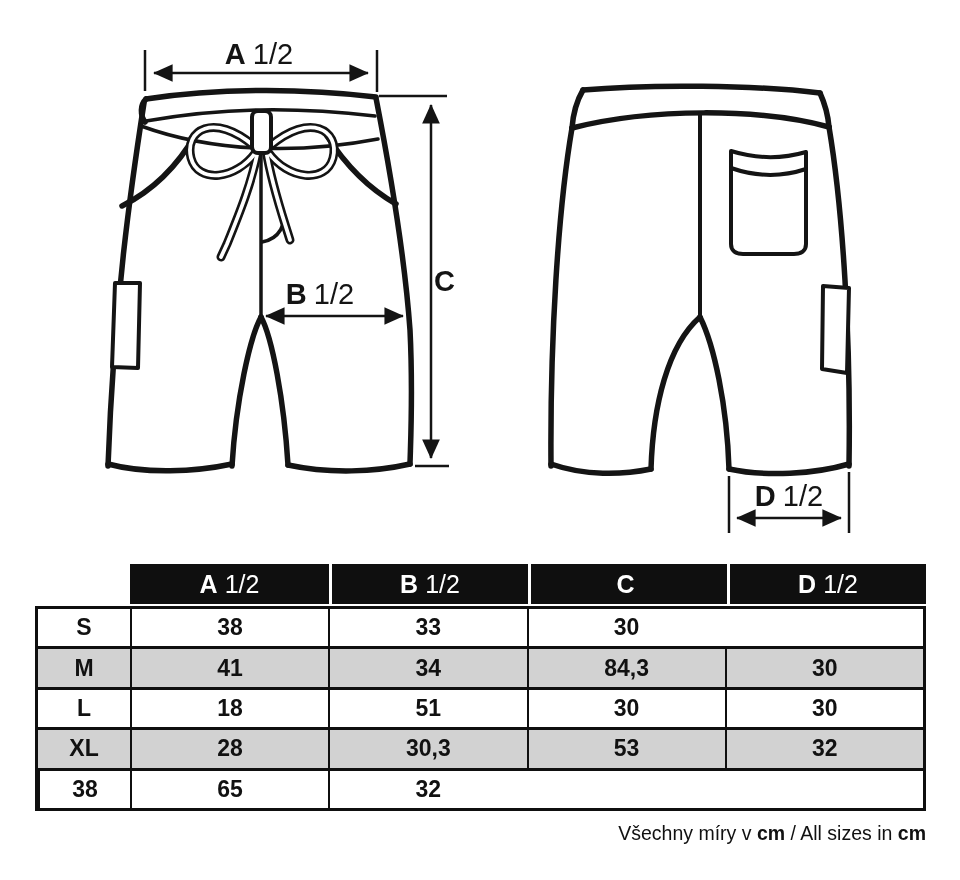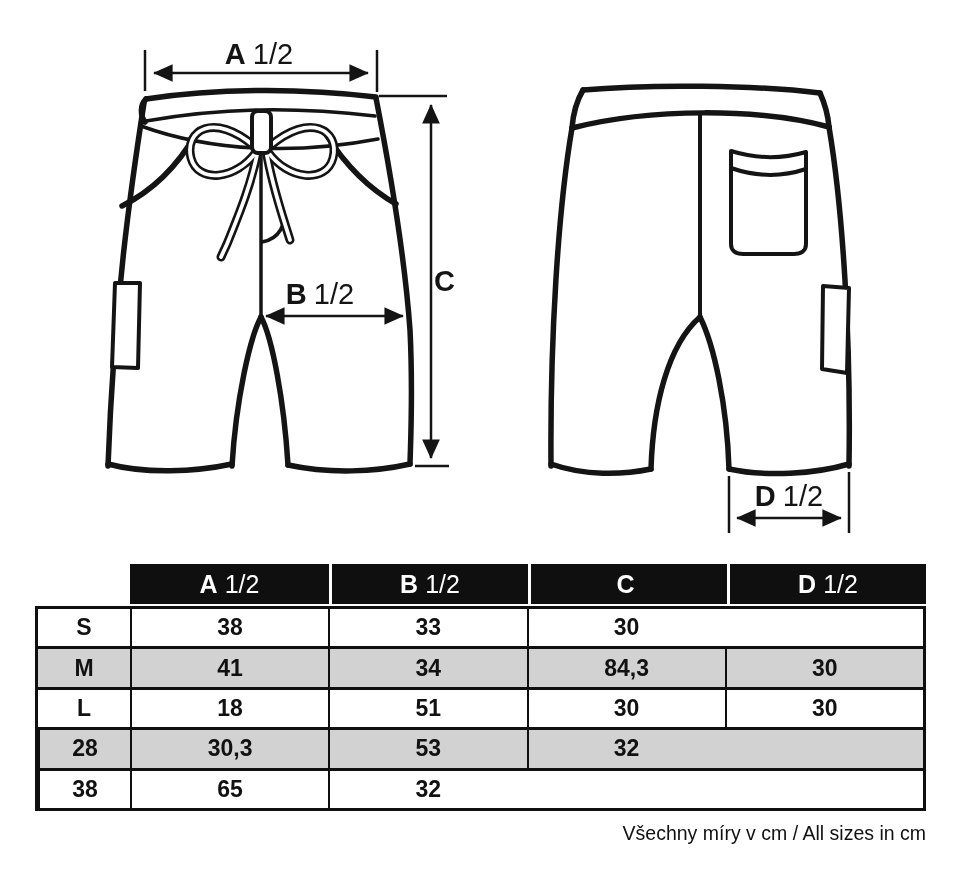--- a/index.html
+++ b/index.html
@@ -28,21 +28,21 @@
   .hfrac{font-weight:400;margin-left:7px}
   .tbody{border:3px solid #0f0f0f;background:#fff;}
   .row{display:grid;grid-template-columns:92px repeat(4,1fr);}
   .row + .row{border-top:3px solid #0f0f0f;}
   .row.gray{background:#d2d2d2;}
   .cell{height:37.4px;display:flex;align-items:center;justify-content:center;
         font-size:23px;font-weight:700;border-left:2.5px solid #0f0f0f;}
   .cell.size{border-left:none;}
   
   .footer{position:absolute;right:34px;top:822px;font-size:19.5px;font-weight:400;}
-  .footer b{font-weight:400;}
+  .footer b{font-weight:700;}
 </style>
 </head>
 <body>
 
 <svg id="drawing" width="960" height="552" viewBox="0 0 960 552" aria-hidden="true">
   <defs>
     <marker id="arw" viewBox="0 0 12 12" refX="11" refY="6" markerWidth="8.5" markerHeight="8.5" orient="auto-start-reverse">
       <path d="M0.5,1 L11.5,6 L0.5,11 Z" fill="#141414"></path>
     </marker>
   </defs>
@@ -176,20 +176,21 @@
       <div class="cell">30</div>
     </div>
     <div class="row">
       <div class="cell size">L</div>
       <div class="cell">18</div>
       <div class="cell">51</div>
       <div class="cell">30</div>
       <div class="cell">30</div>
     </div>
     <div class="row gray">
+      <div class="cell size">XL</div>
       <div class="cell">28</div>
       <div class="cell">30,3</div>
       <div class="cell">53</div>
       <div class="cell">32</div>
     </div>
     <div class="row">
       <div class="cell">38</div>
       <div class="cell">65</div>
       <div class="cell">32</div>
     </div>

